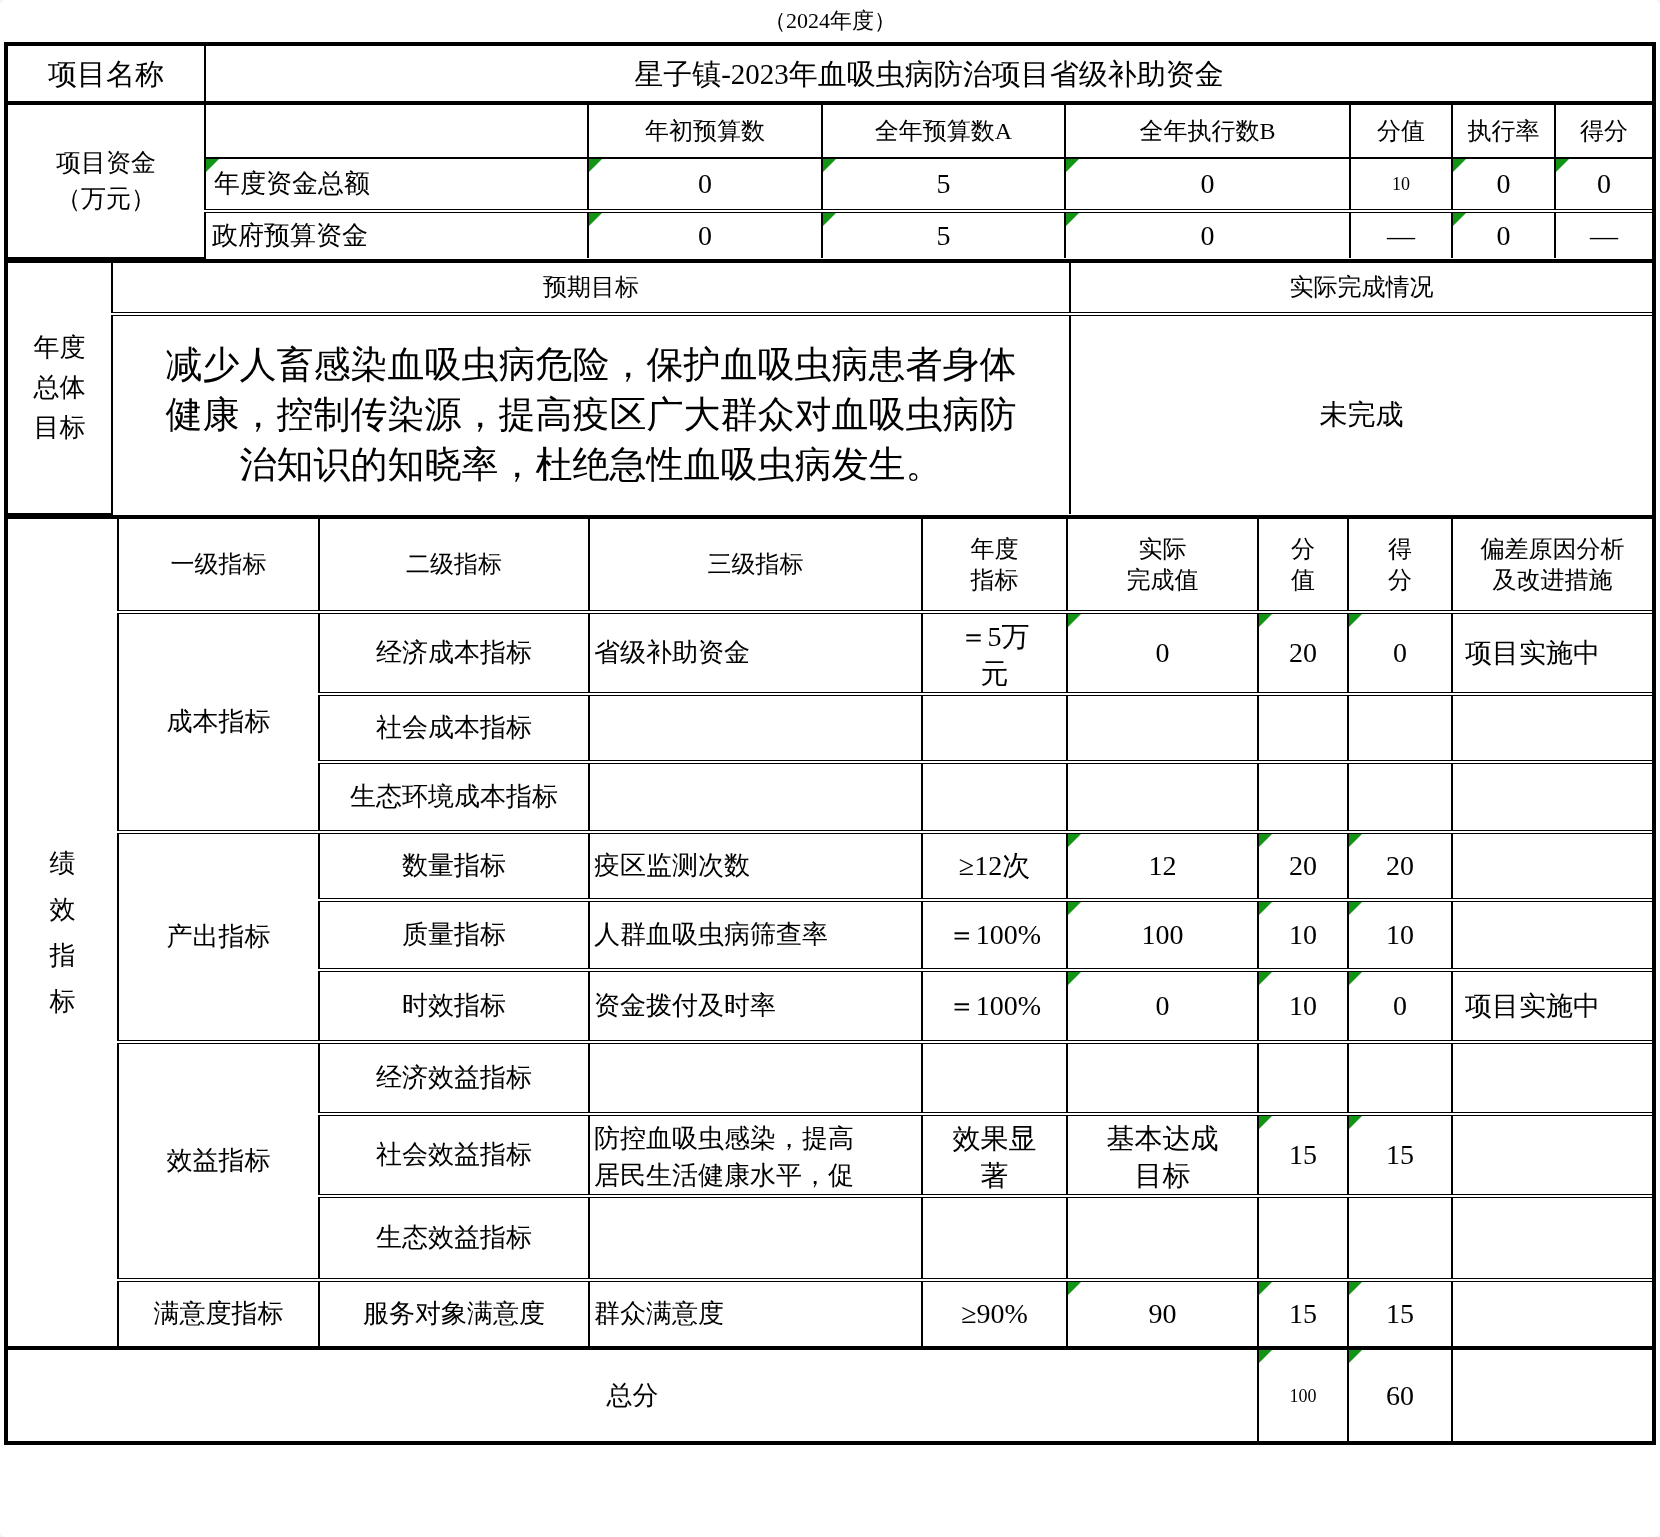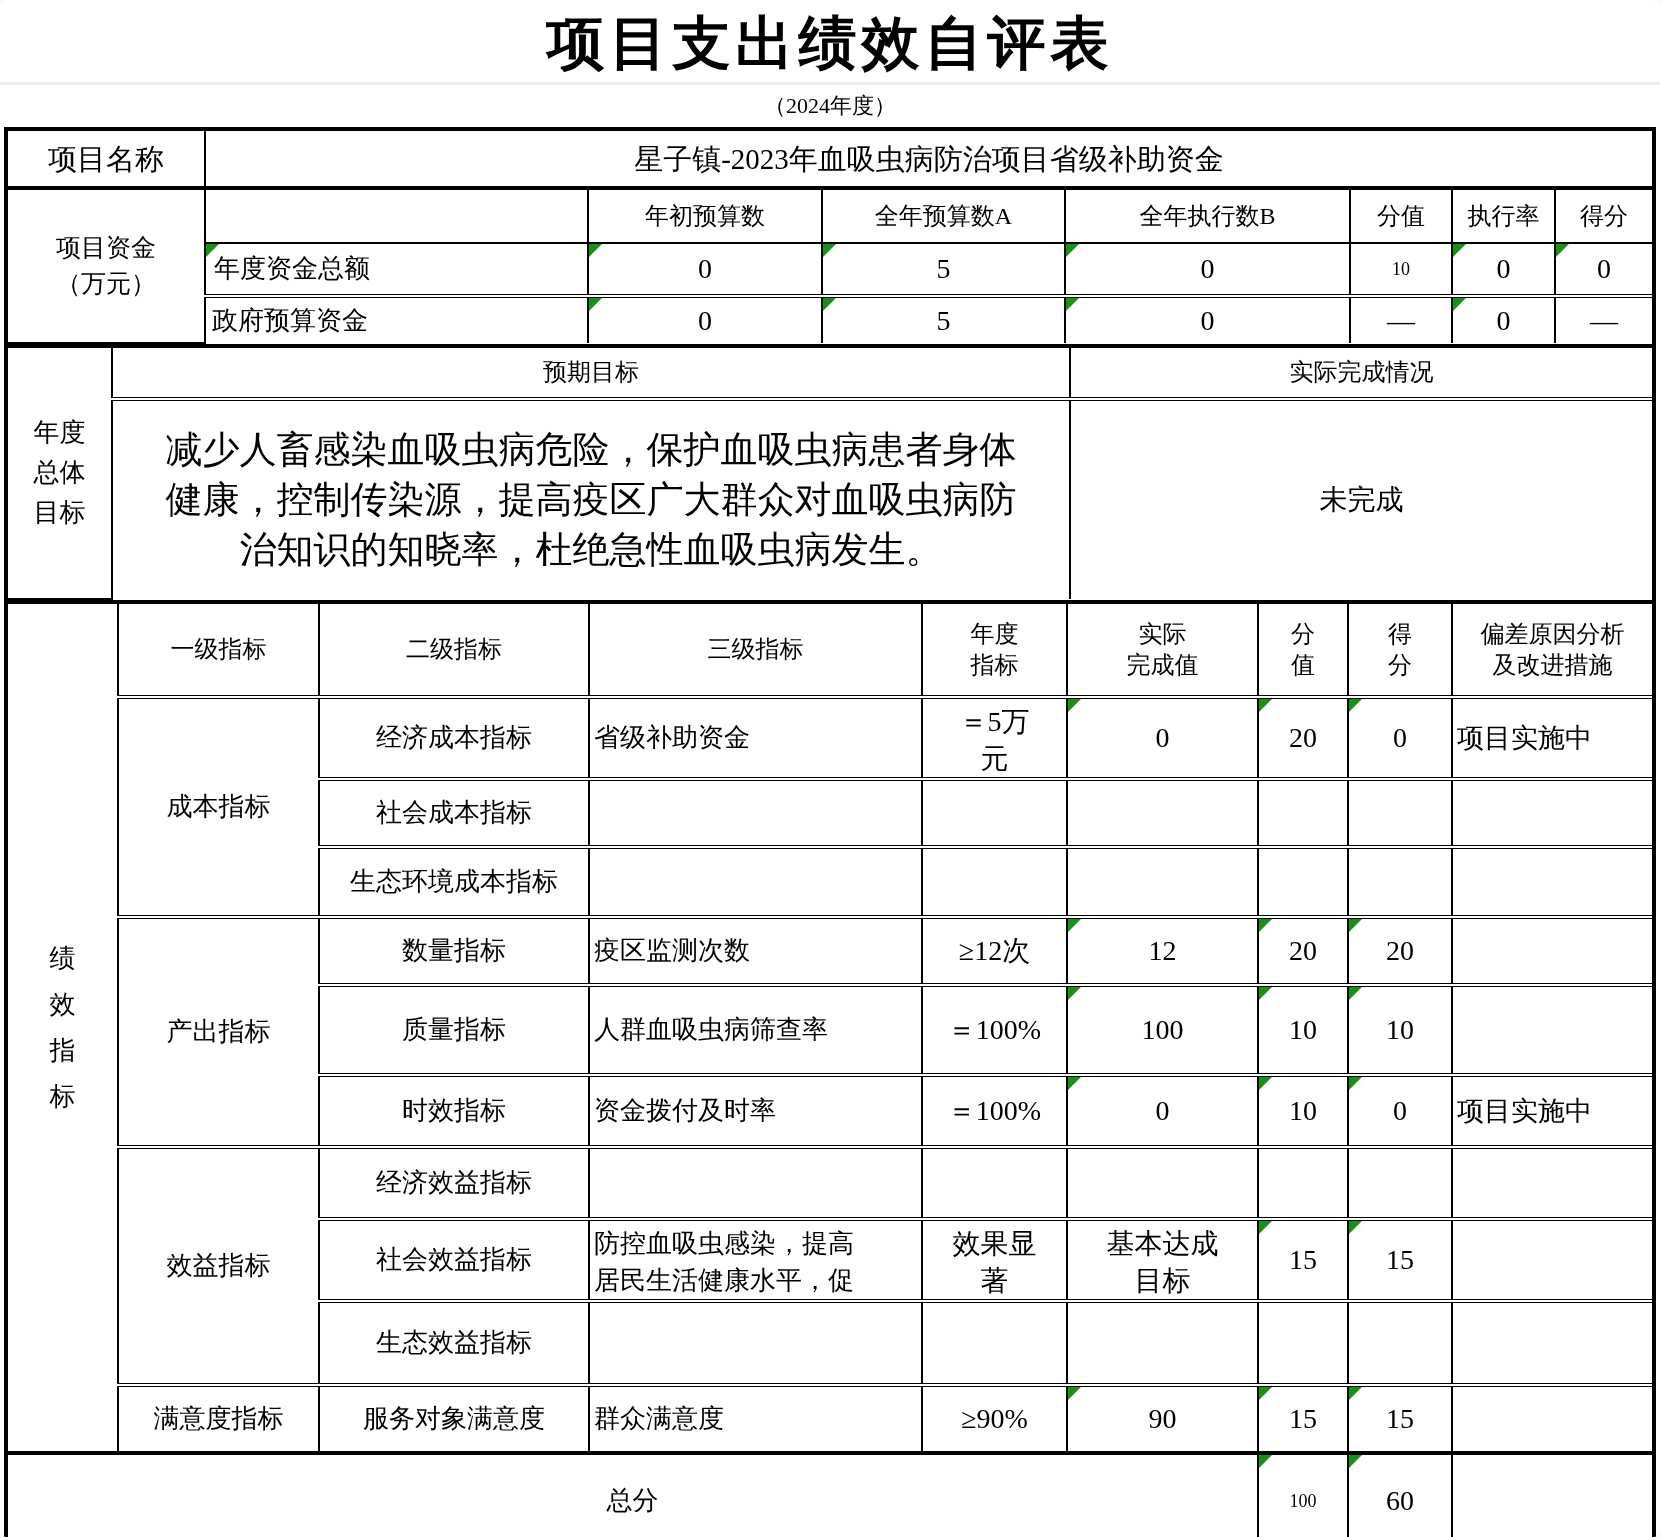--- a/index.html
+++ b/index.html
@@ -35,33 +35,32 @@
   .nowrap { white-space:nowrap; }
   .padl { padding-left:8px; }
   .num { font-size:28px; }
   .sm { font-size:18px; }
   .colhd { font-size:24px; line-height:31px; }
   .sect { font-size:25px; line-height:36px; }
   .vsect { font-size:26px; line-height:46px; }
   .goal-label { font-size:26px; line-height:40px; }
   .goaltext { font-size:37px; line-height:50px; padding:0 36px; }
   .l3 { text-align:left; padding-left:4px; }
-  .dev { text-align:left; padding-left:4px; font-size:27px; }
+  .dev { text-align:left; padding-left:12px; font-size:27px; }
   .clip2 { vertical-align:top; padding-top:4px; line-height:37px; }
   .tri {
     position:absolute; top:0; left:0; width:0; height:0;
     border-top:13px solid #149414; border-right:13px solid transparent;
   }
 </style>
 </head>
 <body>
 
 <div class="page">
 
-  <div class="title">项目支出绩效自评表</div>
   <div class="subtitle">（2024年度）</div>
 
   <div class="frame">
 
     <table class="t">
       <colgroup>
           <col style="width:197px">
           <col style="width:860px">
           <col style="width:285px">
           <col style="width:302px">
@@ -205,21 +204,21 @@
       <tr style="height:68px" class="dbl">
         <td rowspan="3">产出指标</td>
         <td>数量指标</td>
         <td class="l3">疫区监测次数</td>
         <td class="num">≥12次</td>
         <td class="num"><span class="tri"></span><span>12</span></td>
         <td class="num"><span class="tri"></span><span>20</span></td>
         <td class="num"><span class="tri"></span><span>20</span></td>
         <td class="dev"></td>
       </tr>
-      <tr style="height:90px" class="dbl">
+      <tr style="height:70px" class="dbl">
         <td>质量指标</td>
         <td class="l3">人群血吸虫病筛查率</td>
         <td class="num">＝100%</td>
         <td class="num"><span class="tri"></span><span>100</span></td>
         <td class="num"><span class="tri"></span><span>10</span></td>
         <td class="num"><span class="tri"></span><span>10</span></td>
         <td class="dev"></td>
       </tr>
       <tr style="height:72px" class="dbl">
         <td>时效指标</td>

